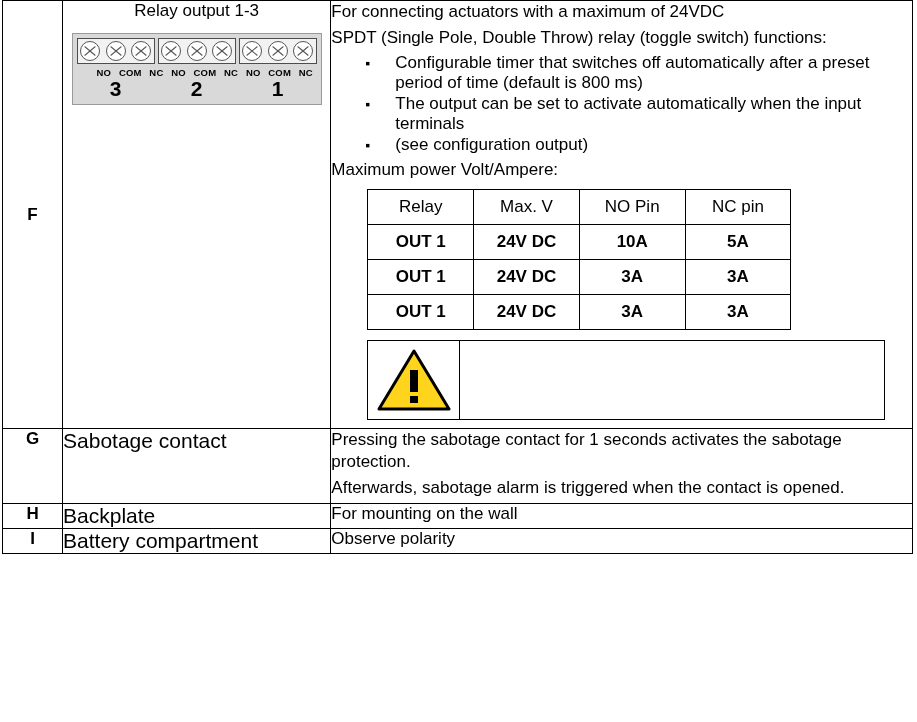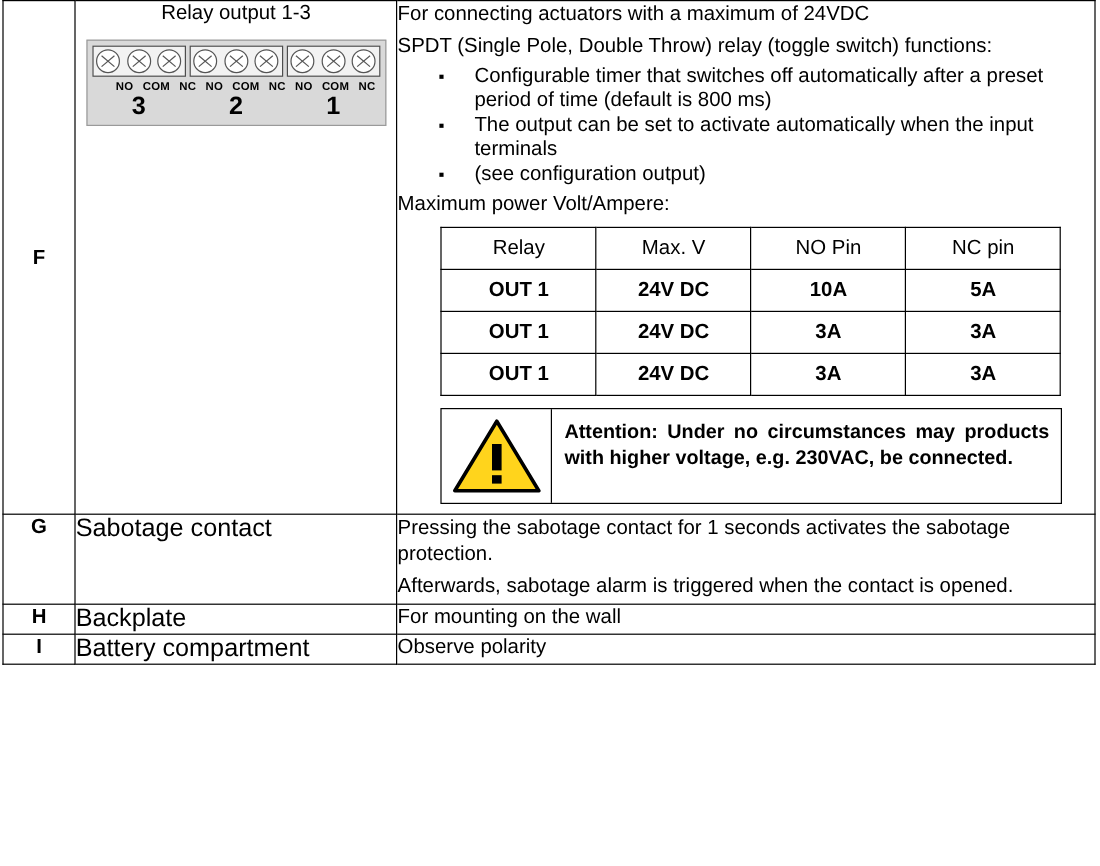--- a/index.html
+++ b/index.html
@@ -162,21 +162,21 @@
     content: "\25AA";
     position: absolute;
     left: 0;
     top: 0;
     font-size: 14px;
   }
 
   table.power {
     border-collapse: collapse;
     margin: 8px 0 10px 36px;
-    width: 517px;
+    width: 424px;
     table-layout: fixed;
   }
   table.power th, table.power td {
     border: 1px solid #000000;
     text-align: center;
     font-size: 17px;
     font-weight: bold;
     padding: 6px 4px;
     height: 22px;
   }
@@ -311,21 +311,20 @@
           </table>
 
           <div class="attention-box">
             <div class="attention-icon-cell">
               <svg class="warn-svg" width="74" height="64" viewBox="0 0 74 64" aria-hidden="true">
                 <polygon points="37,3 72,61 2,61" fill="#FFD41C" stroke="#000000" stroke-width="3" stroke-linejoin="round"></polygon>
                 <rect x="33" y="22" width="8" height="22" fill="#000000"></rect>
                 <rect x="33" y="48" width="8" height="7" fill="#000000"></rect>
               </svg>
             </div>
-            <div class="attention-text">Attention: Under no circumstances may products with higher voltage, e.g. 230VAC, be connected.</div>
           </div>
         </td>
       </tr>
 
       <tr>
         <td class="letter-cell">G</td>
         <td class="name-cell">Sabotage contact</td>
         <td class="desc-cell">
           <p class="desc-line tight">Pressing the sabotage contact for 1 seconds activates the sabotage protection.</p>
           <p class="desc-line tight">Afterwards, sabotage alarm is triggered when the contact is opened.</p>

